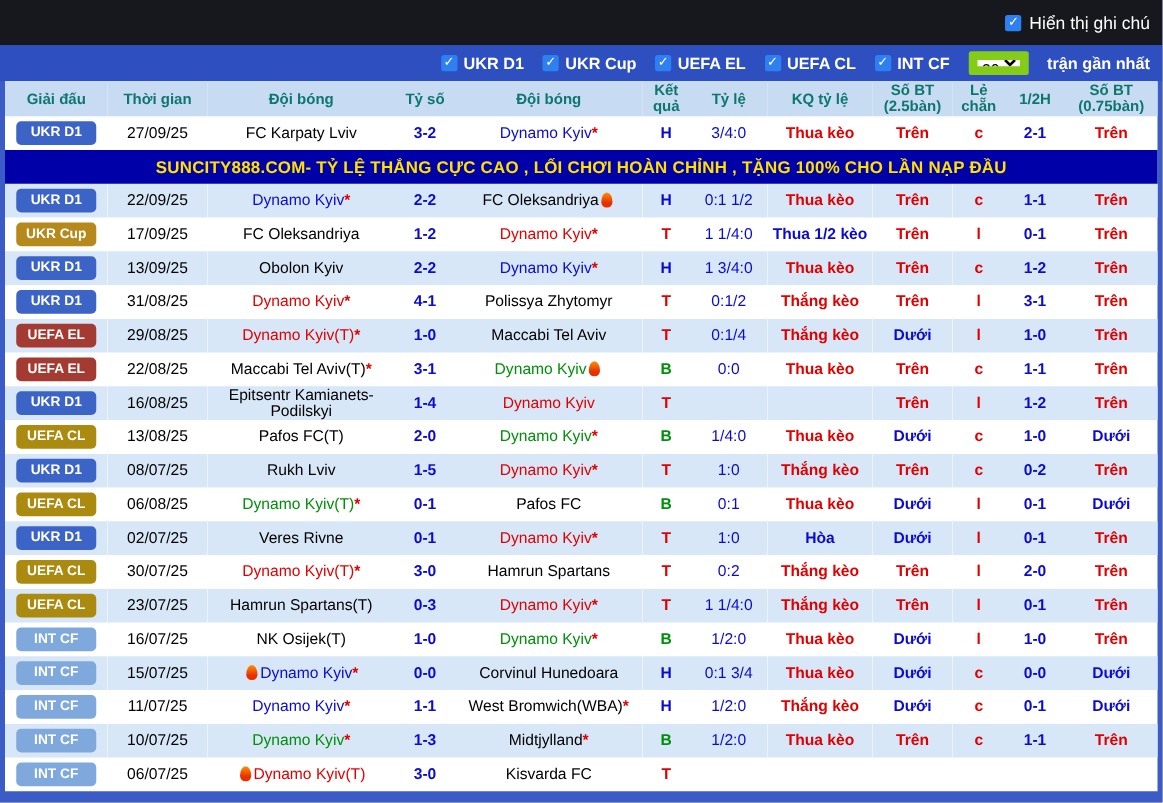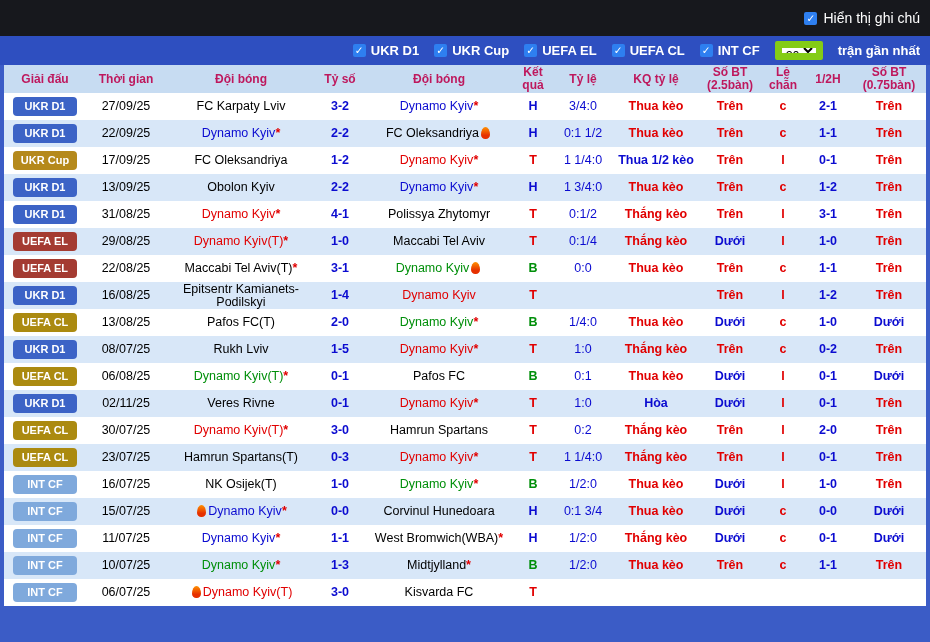--- a/index.html
+++ b/index.html
@@ -14,21 +14,21 @@
   .notes{display:flex;align-items:center;gap:6px;padding:0 10px;font-size:14px;cursor:pointer;}
   .cb{width:13px;height:13px;border-radius:2px;background:#2e7ff0;position:relative;display:inline-block;flex:0 0 auto;}
   .cb.checked::after{content:"\2713";position:absolute;left:2px;top:0;font-size:10.5px;font-weight:bold;color:#fff;line-height:13px;}
   .filterbar{height:29px;flex:0 0 auto;background:var(--bar,#2e4fc0);display:flex;align-items:center;justify-content:flex-end;gap:15px;padding:0 10px;color:#fff;}
   .league-filters{display:flex;gap:15px;}
   .filter-item{display:flex;align-items:center;gap:5px;font-size:13px;font-weight:bold;cursor:pointer;}
   .count-select{height:19px;font-size:12.5px;font-family:inherit;border:7px solid #84cc16;border-radius:2px;background:#fff;}
   .count-suffix{font-size:13px;font-weight:bold;}
   .table-wrap{margin:0 4px;background:#fff;flex:0 0 auto;}
   table{width:100%;border-collapse:collapse;table-layout:fixed;}
-  thead th{background:var(--headerbg,#c7dcf2);height:28px;font-size:12px;line-height:13px;color:#be185d;padding:0 2px;font-weight:bold;}
+  thead th{background:var(--headerbg,#c7dcf2);height:28px;font-size:12px;line-height:13px;color:#0f766e;padding:0 2px;font-weight:bold;}
   td{height:27px;text-align:center;font-size:12.5px;line-height:13px;padding:0 2px;overflow:hidden;color:#000;}
   tr.alt{background:var(--zebra,#d8e7f8);}
   .badge{display:inline-block;min-width:56px;padding:3px 4px;border-radius:4px;color:#fff;font-size:11px;font-weight:bold;}
   .t-red{color:var(--red,#e10000);}
   .t-blue{color:var(--blue,#0b0bd0);}
   .t-green{color:var(--green,#008f0a);}
   .t-black{color:#000;}
   .bold{font-weight:bold;}
   .blue-num{color:var(--blue,#0b0bd0);font-weight:bold;}
   .hcap{color:var(--blue,#0b0bd0);margin-top:39px;}
@@ -118,20 +118,23 @@
             <td class="blue-num">3-2</td>
             <td><span class="t-blue">Dynamo Kyiv</span><span class="star">*</span></td>
             <td class="bold t-blue">H</td>
             <td class="hcap">3/4:0</td>
             <td class="bold t-red">Thua kèo</td>
             <td class="bold t-red">Trên</td>
             <td class="bold t-red">c</td>
             <td class="blue-num">2-1</td>
             <td class="bold t-red">Trên</td>
           </tr>
+          <tr>
+            <td class="ad-cell" colspan="12">SUNCITY888.COM- TỶ LỆ THẮNG CỰC CAO , LỐI CHƠI HOÀN CHỈNH , TẶNG 100% CHO LẦN NẠP ĐẦU</td>
+          </tr>
           <tr class="alt">
             <td><span class="badge" style="background: rgb(60, 99, 198);">UKR D1</span></td>
             <td>22/09/25</td>
             <td><span class="t-blue">Dynamo Kyiv</span><span class="star">*</span></td>
             <td class="blue-num">2-2</td>
             <td><span class="t-black">FC Oleksandriya</span><span class="fire"></span></td>
             <td class="bold t-blue">H</td>
             <td class="hcap">0:1 1/2</td>
             <td class="bold t-red">Thua kèo</td>
             <td class="bold t-red">Trên</td>
@@ -260,21 +263,21 @@
             <td class="bold t-green">B</td>
             <td class="hcap">0:1</td>
             <td class="bold t-red">Thua kèo</td>
             <td class="bold t-blue">Dưới</td>
             <td class="bold t-red">l</td>
             <td class="blue-num">0-1</td>
             <td class="bold t-blue">Dưới</td>
           </tr>
           <tr class="alt">
             <td><span class="badge" style="background: rgb(60, 99, 198);">UKR D1</span></td>
-            <td>02/11/25</td>
+            <td>02/07/25</td>
             <td><span class="t-black">Veres Rivne</span></td>
             <td class="blue-num">0-1</td>
             <td><span class="t-red">Dynamo Kyiv</span><span class="star">*</span></td>
             <td class="bold t-red">T</td>
             <td class="hcap">1:0</td>
             <td class="bold t-blue">Hòa</td>
             <td class="bold t-blue">Dưới</td>
             <td class="bold t-red">l</td>
             <td class="blue-num">0-1</td>
             <td class="bold t-red">Trên</td>

